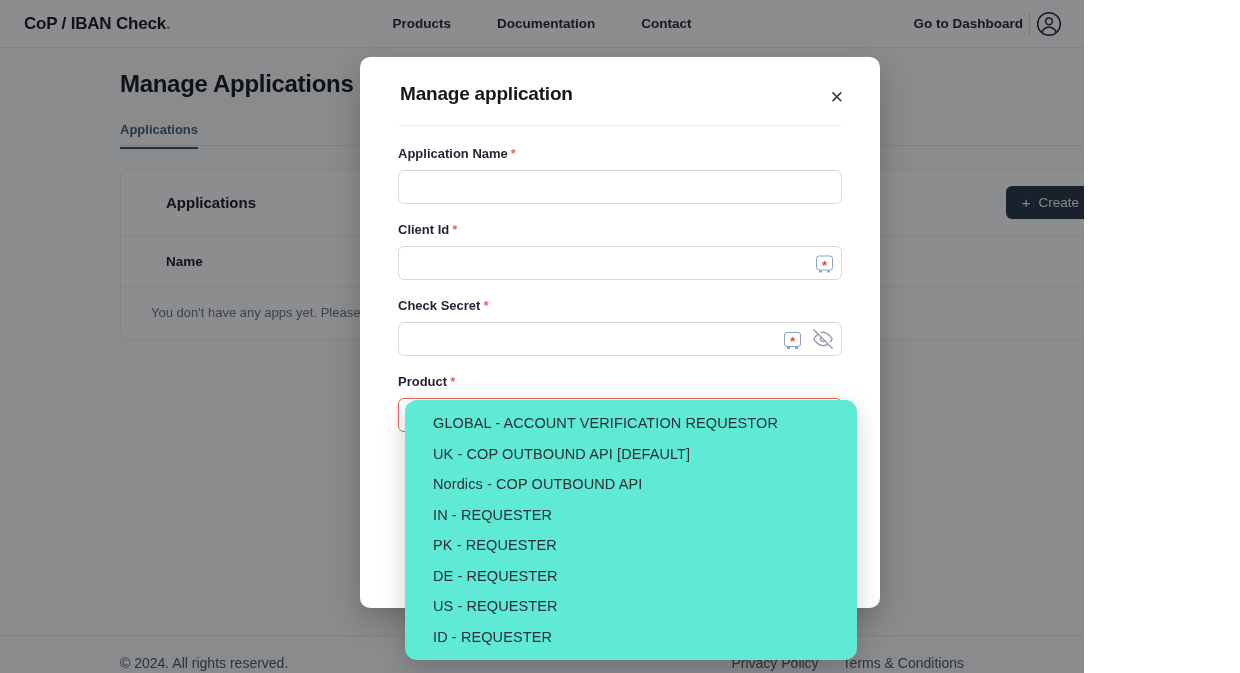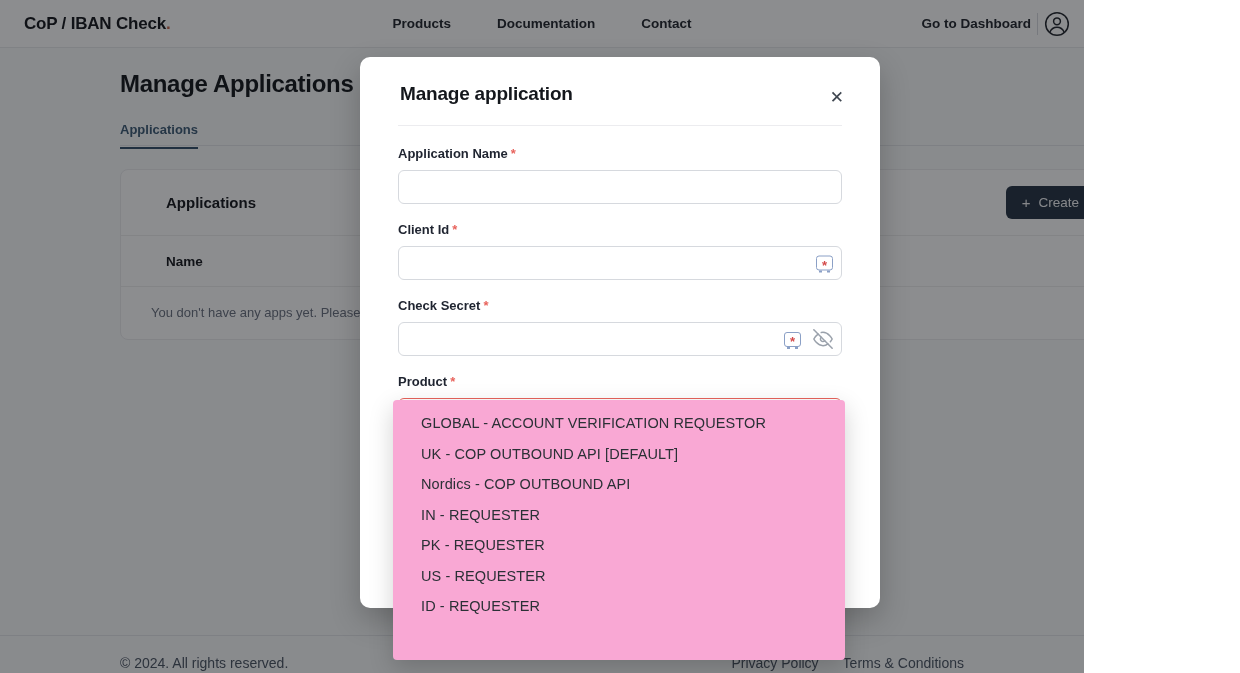--- a/index.html
+++ b/index.html
@@ -7,21 +7,21 @@
   body { font-family:"Liberation Sans", sans-serif; color:#1f2430; }
   .page { position:relative; width:1084px; height:673px; background:#fafbfc; overflow:hidden; }
 
   
   .header { position:absolute; top:0; left:0; right:0; height:48px; background:#ffffff;
             border-bottom:1px solid #e8eaed; display:flex; align-items:center; }
   .logo { position:absolute; left:24px; font-size:17px; font-weight:700; letter-spacing:-0.2px; color:#16181d; }
   .logo .dot { color:#c96a50; }
   .nav { position:absolute; left:50%; transform:translateX(-50%); display:flex; gap:46px; }
   .nav span { font-size:13.5px; font-weight:600; color:#23272e; cursor:pointer; }
-  .header-right { position:absolute; right:14px; display:flex; align-items:center; gap:6px; }
+  .header-right { position:absolute; right:22px; display:flex; align-items:center; gap:6px; }
   .dash-link { font-size:13.5px; font-weight:600; color:#23272e; cursor:pointer; }
   .vdiv { width:1px; height:22px; background:#d7dadf; }
   .avatar-btn { width:26px; height:26px; cursor:pointer; display:flex; align-items:center; justify-content:center; }
 
   
   .main { position:absolute; left:120px; width:1000px; top:48px; }
   h1.page-title { margin-top:22px; font-size:24px; font-weight:700; color:#14171c; letter-spacing:-0.3px; }
   .tabs { position:relative; margin-top:22px; height:26px; border-bottom:1px solid #e5e7eb; }
   .tab { display:inline-block; font-size:13px; font-weight:600; color:#3e5c76; padding-bottom:10px;
          border-bottom:2px solid #34506b; cursor:pointer; }
@@ -72,22 +72,22 @@
                  display:flex; align-items:center; gap:12px; }
   
   .pm-icon { position:relative; width:17px; height:15px; border:1.5px solid #8ba0c6; border-radius:3px;
              display:flex; align-items:center; justify-content:center; background:#fff; }
   .pm-icon .star { color:#d44a4a; font-size:13px; line-height:1; margin-top:4px; font-weight:700; }
   .pm-icon::before, .pm-icon::after { content:""; position:absolute; bottom:-3px; width:3px; height:2.5px;
              background:#8ba0c6; }
   .pm-icon::before { left:2px; } .pm-icon::after { right:2px; }
 
   
-  .dropdown { position:absolute; left:393px; top:400px; width:452px; height:260px; background:#f9a8d4;
-              border-radius:4px; z-index:30; box-shadow:0 8px 24px rgba(0,0,0,0.18); padding:8px 0;
+  .dropdown { position:absolute; left:405px; top:400px; width:452px; height:260px; background:#5eead4;
+              border-radius:12px; z-index:30; box-shadow:0 8px 24px rgba(0,0,0,0.18); padding:8px 0;
               overflow:hidden; }
   .option { height:30.5px; display:flex; align-items:center; padding-left:28px; font-size:14.5px;
             color:#2b3036; cursor:pointer; letter-spacing:0.1px; }
 
   svg { display:block; }
 </style>
 </head>
 <body>
 
 <div class="page">
@@ -206,17 +206,18 @@
 
     </div>
   </div>
 
   <div class="dropdown">
     <div class="option">GLOBAL - ACCOUNT VERIFICATION REQUESTOR</div>
     <div class="option">UK - COP OUTBOUND API [DEFAULT]</div>
     <div class="option">Nordics - COP OUTBOUND API</div>
     <div class="option">IN - REQUESTER</div>
     <div class="option">PK - REQUESTER</div>
+    <div class="option">DE - REQUESTER</div>
     <div class="option">US - REQUESTER</div>
     <div class="option">ID - REQUESTER</div>
   </div>
 
 </div>
 
 </body></html>

